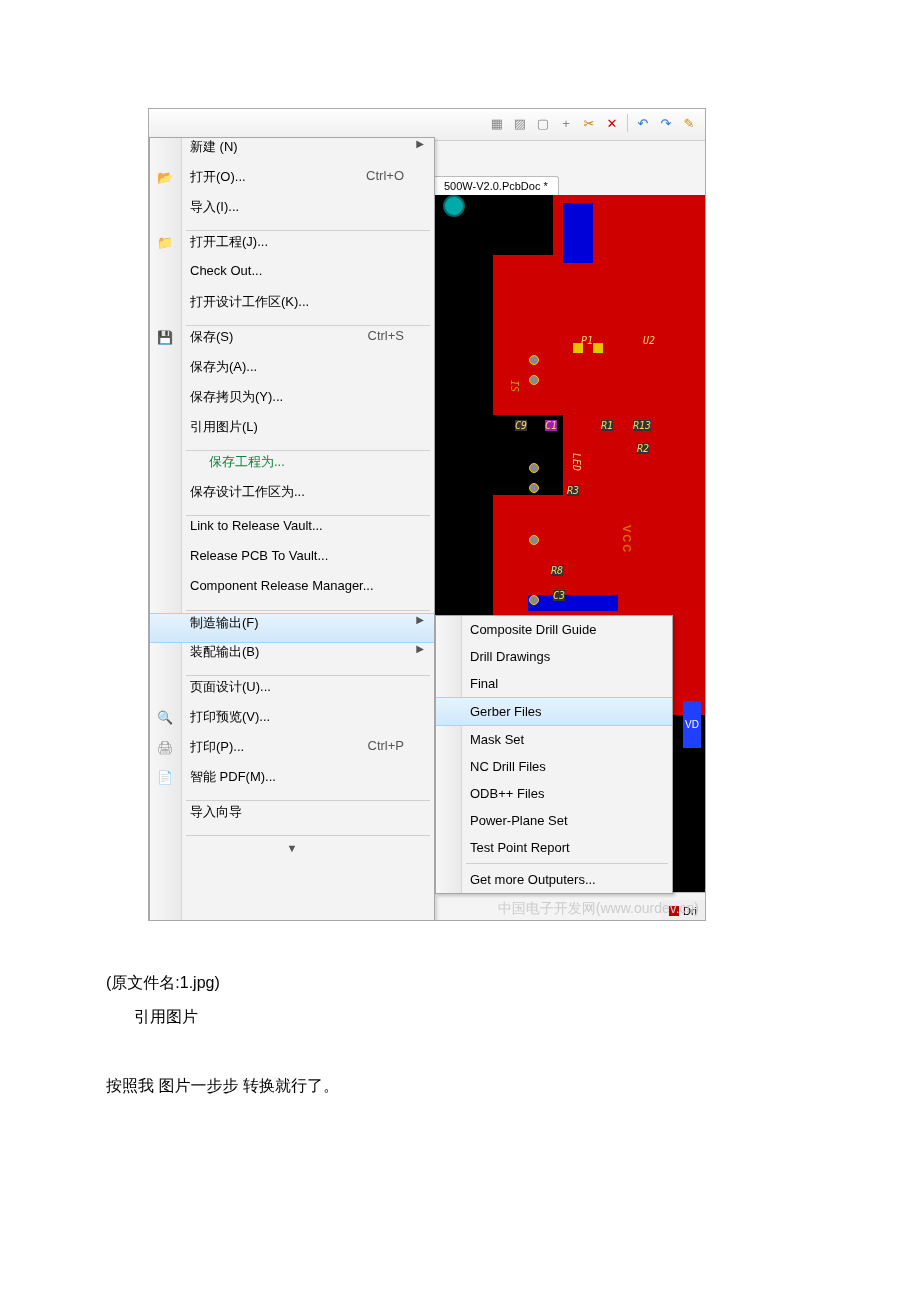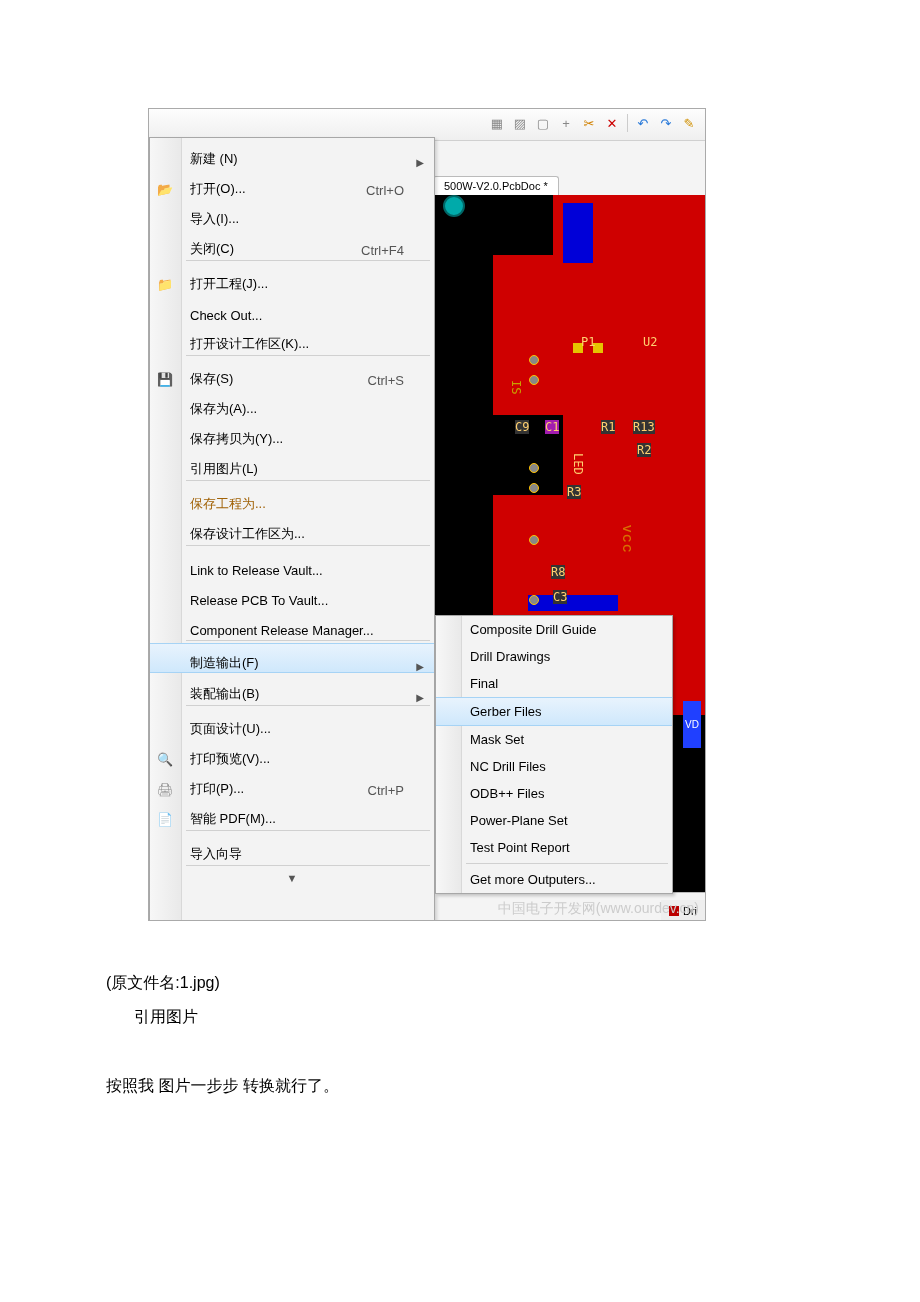--- a/index.html
+++ b/index.html
@@ -66,41 +66,41 @@
     .pcb-canvas {
       position: absolute;
       right: 0;
       top: 86px;
       width: 272px;
       height: 727px;
       background: #000;
     }
     .red { position:absolute; background:#e60000; }
     .blue { position:absolute; background:#0000d8; }
-    .silk { position:absolute; color:#ffd070; font-size:12px; font-family: monospace; }
+    .silk { position:absolute; color:#ffd070; font-size:10px; font-family: monospace; font-style: italic; }
     .pad { position:absolute; width:10px; height:10px; background:#888; border-radius:50%; border:1px solid #ffc000; }
     .file-menu {
       position: absolute;
       left: 0;
       top: 28px;
       width: 286px;
       height: 785px;
       background: #f3f3f3;
       border: 1px solid #a7a7a7;
       box-shadow: 2px 2px 3px rgba(0,0,0,0.15);
       z-index: 5;
     }
     .fm-gutter {
       position:absolute; left:0; top:0; width:32px; height:100%;
       background: linear-gradient(90deg,#f7f7f7,#e9e9e9);
       border-right: 1px solid #d8d8d8;
     }
     .fm-item {
       position: relative;
-      display:flex; align-items:flex-end;
+      display:flex; align-items:flex-start;
       height: 30px;
       padding-left: 40px;
       padding-right: 12px;
       font-size: 13px;
       cursor: default;
     }
     .fm-item.sel {
       background: linear-gradient(#e8f3fd,#cfe8fc);
       border-top: 1px solid #a6d3f5;
       border-bottom: 1px solid #a6d3f5;
@@ -111,21 +111,21 @@
       color: #555;
     }
     .fm-item .arrow {
       position: absolute;
       right: 10px;
       font-size: 10px;
       color: #555;
     }
     .fm-sep { height: 1px; background: #d0d0d0; margin: 2px 4px 2px 36px; }
     .fm-icon { position:absolute; left:6px; width:18px; height:18px; font-size:13px; display:flex; align-items:center; justify-content:center; }
-    .fm-disabled { color:#a16207; }
+    .fm-disabled { color:#15803d;margin-left:19px; }
     .fm-expand {
       display:flex; justify-content:center; padding:4px 0; font-size:11px; color:#555;
     }
     .submenu {
       position: absolute;
       left: 286px;
       top: 506px;
       width: 238px;
       background: #f3f3f3;
       border: 1px solid #a7a7a7;
@@ -252,24 +252,20 @@
       <span class="arrow">▶</span>
     </div>
     <div class="fm-item">
       <span class="fm-icon" style="color:#d6a84a">📂</span>
       <span>打开(O)...</span>
       <span class="shortcut">Ctrl+O</span>
     </div>
     <div class="fm-item">
       <span>导入(I)...</span>
     </div>
-    <div class="fm-item">
-      <span>关闭(C)</span>
-      <span class="shortcut">Ctrl+F4</span>
-    </div>
     <div class="fm-sep"></div>
     <div class="fm-item">
       <span class="fm-icon" style="color:#d6a84a">📁</span>
       <span>打开工程(J)...</span>
     </div>
     <div class="fm-item">
       <span>Check Out...</span>
     </div>
     <div class="fm-item">
       <span>打开设计工作区(K)...</span>

